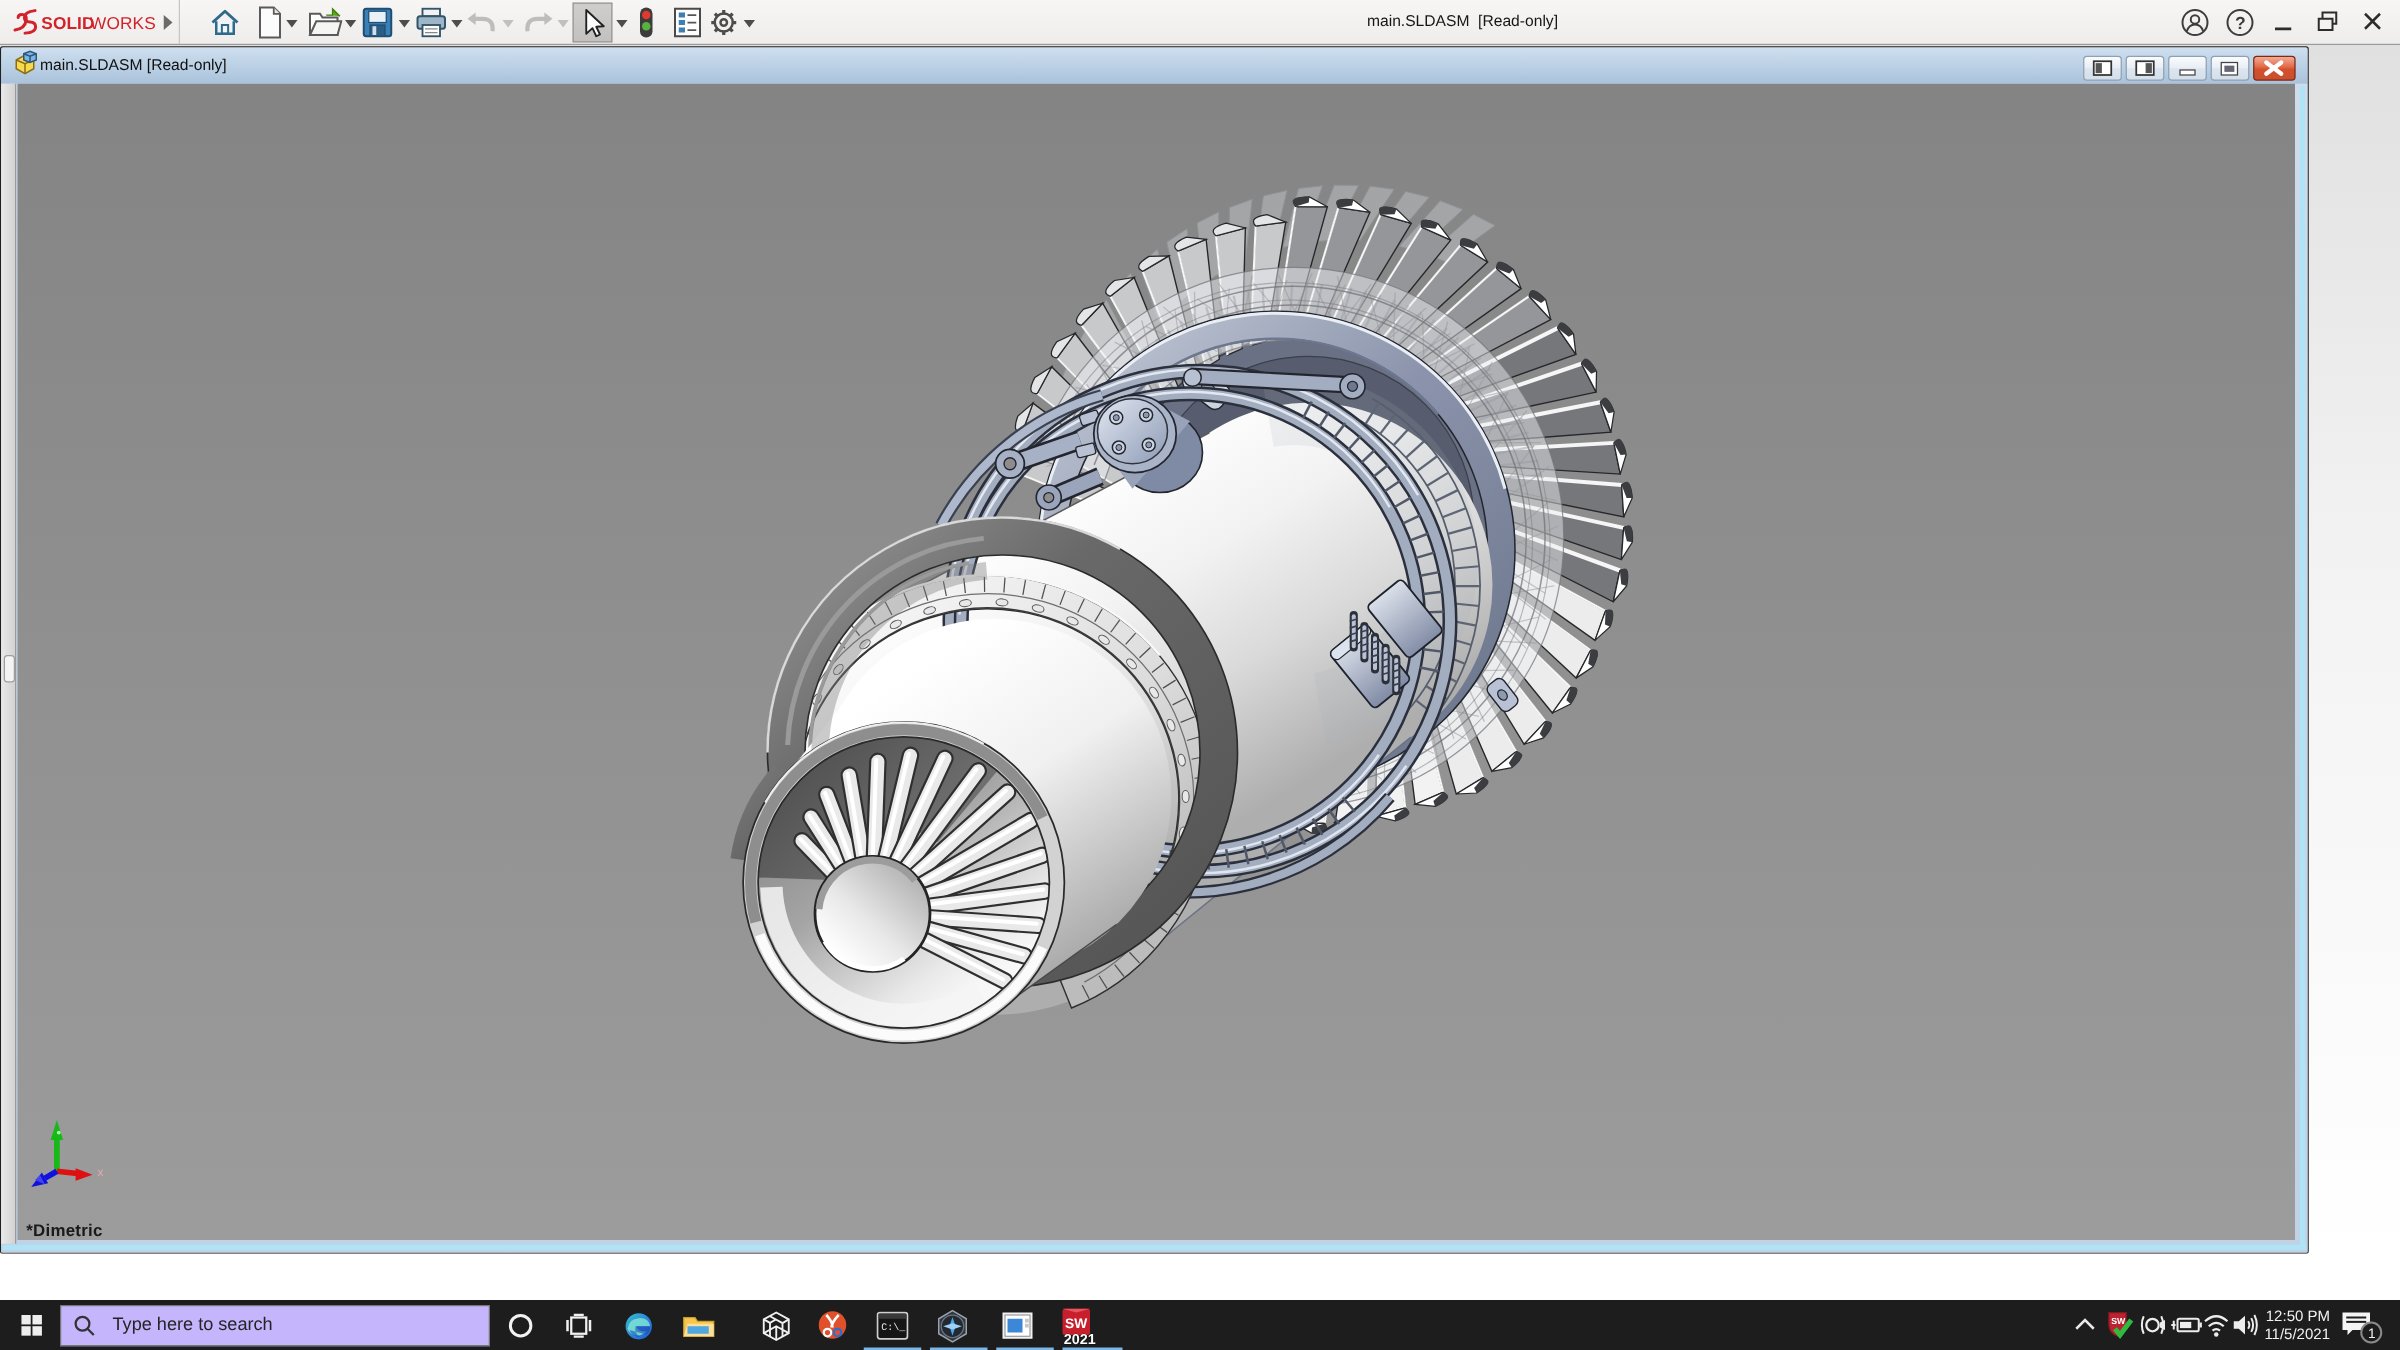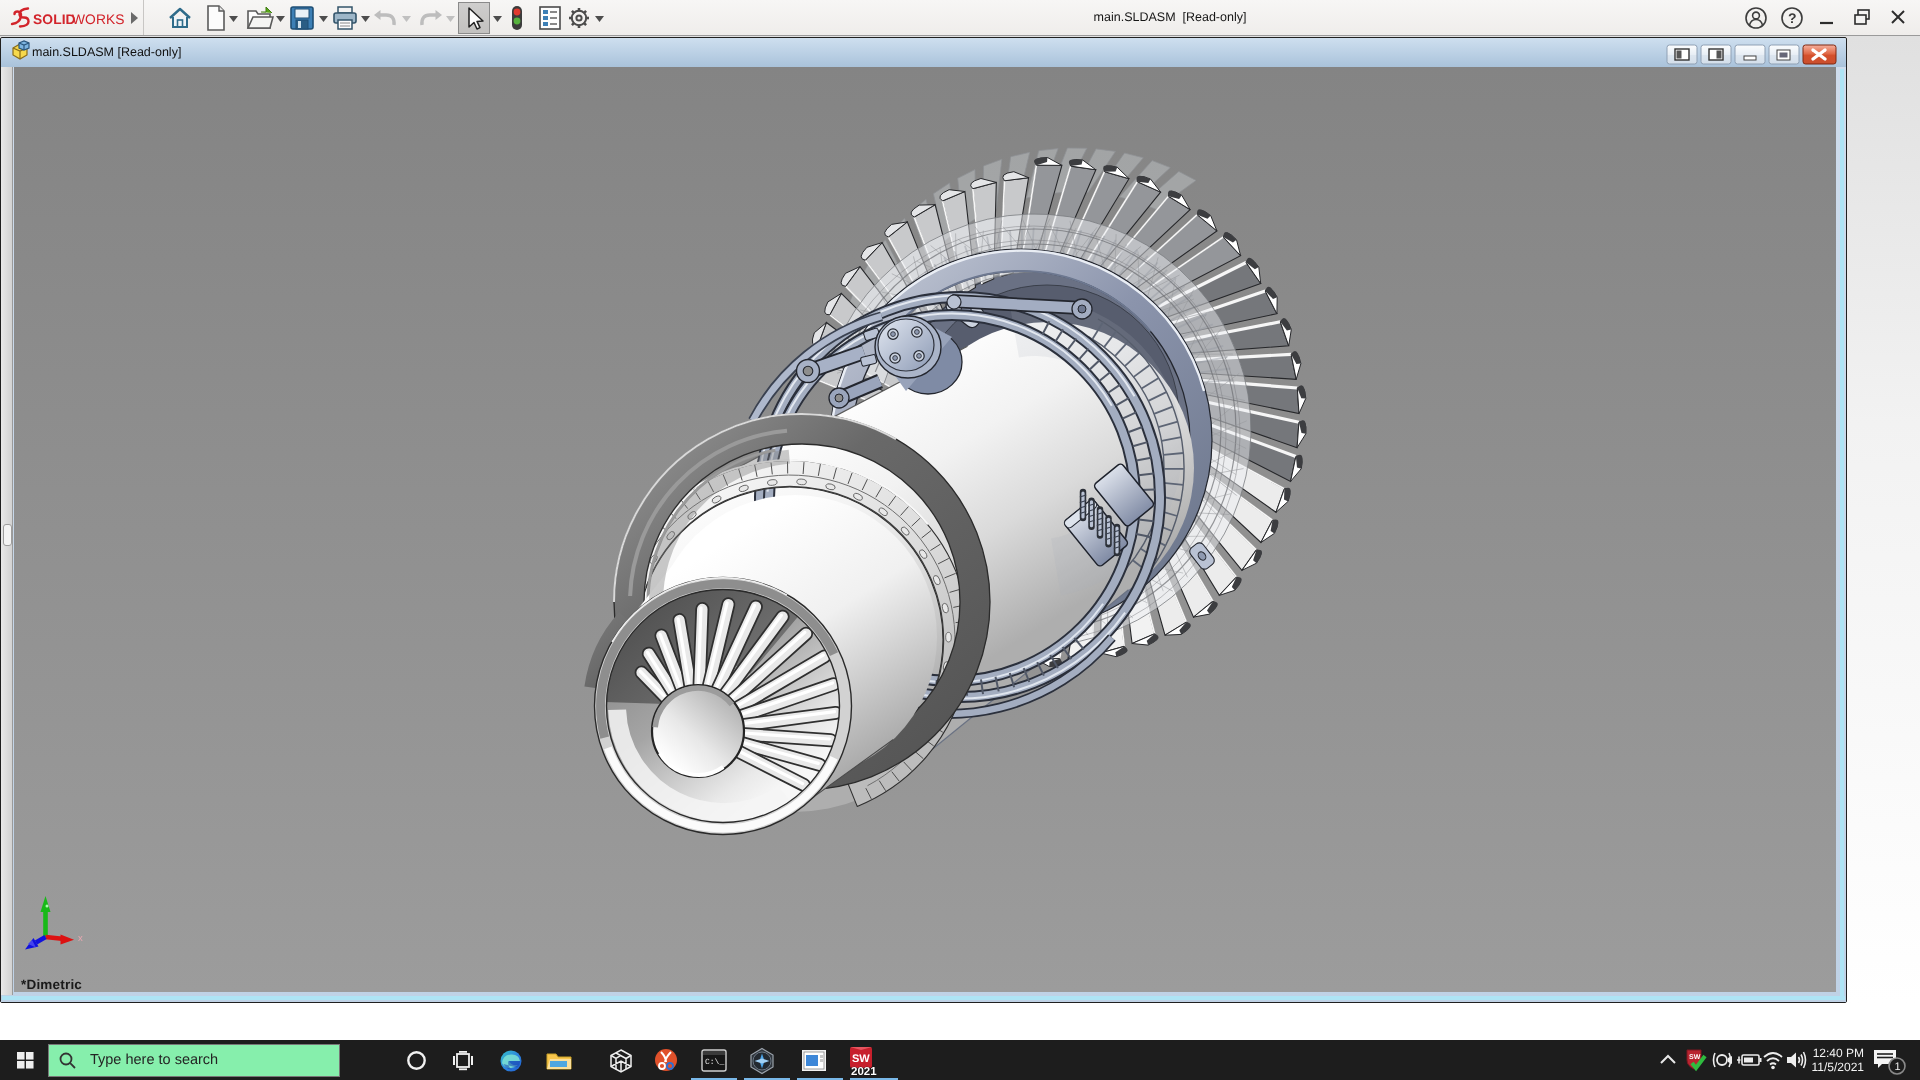--- a/index.html
+++ b/index.html
@@ -12,21 +12,21 @@
 #dwtitle { position:absolute; left:1px; top:1px; width:1845px; height:29px; background:linear-gradient(#cedfef,#b8cee3 60%,#a9c2da); border-radius:2px 2px 0 0; }
 #dwtitle .txt { position:absolute; left:31px; top:7px; font-size:12.5px; color:#101010; }
 #dwbody { position:absolute; left:1px; top:30px; width:1845px; height:935px; background:linear-gradient(#cedcec,#bfd2e6); }
 #cyanb { position:absolute; left:2px; top:959px; width:1843px; height:4px; background:#aee4f5; }
 #cyanr { position:absolute; left:1840px; top:32px; width:4px; height:931px; background:#aee4f5; }
 #lstrip { position:absolute; left:1px; top:30px; width:12px; height:928px; background:linear-gradient(90deg,#e9e9e9,#d2d2d2); border-right:1px solid #9a9a9a; }
 #lhandle { position:absolute; left:3px; top:487px; width:9px; height:22px; background:#f4f4f4; border:1px solid #9e9e9e; border-radius:3px; }
 #viewport { position:absolute; left:14px; top:30px; width:1822px; height:925px; background:linear-gradient(#848484,#9c9c9c); overflow:hidden; }
 #statusband { position:absolute; left:0; top:1003px; width:1920px; height:37px; background:#ffffff; }
 #taskbar { position:absolute; left:0; top:1040px; width:1920px; height:40px; background:#1d1d1d; }
-#searchbox { position:absolute; left:48px; top:1044px; width:292px; height:33px; background:#86efac; border:1px solid #777; }
+#searchbox { position:absolute; left:48px; top:1044px; width:344px; height:33px; background:#c4b5fd; border:1px solid #777; }
 #searchbox span { position:absolute; left:41px; top:7px; font-size:14.5px; color:#242424; }
 .tray-time { position:absolute; right:56px; top:1046px; width:80px; text-align:right; color:#f2f2f2; font-size:12px; line-height:14px; }
 svg { display:block; }
 .abs { position:absolute; }
 </style>
 </head>
 <body>
 
 <div id="topbar"></div>
 <svg class="abs" style="left:9px;top:5px" width="119" height="26" viewBox="0 0 119 26">
@@ -977,21 +977,21 @@
 </svg>
 <svg class="abs" style="left:1762px;top:1049px" width="22" height="22" viewBox="0 0 22 22">
   <path d="M 2 8 Q 11 0 20 8 M 5 12 Q 11 6.5 17 12 M 8 15.5 Q 11 13 14 15.5" fill="none" stroke="#ededed" stroke-width="1.8"></path>
   <circle cx="11" cy="18.5" r="1.8" fill="#ededed"></circle>
 </svg>
 <svg class="abs" style="left:1785px;top:1049px" width="24" height="22" viewBox="0 0 24 22">
   <polygon points="2,8 6,8 11,3.5 11,18.5 6,14 2,14" fill="#ededed"></polygon>
   <path d="M 13.5 8 Q 15.5 11 13.5 14 M 16 5.5 Q 19 11 16 16.5 M 18.5 3 Q 22.5 11 18.5 19" fill="none" stroke="#ededed" stroke-width="1.6"></path>
 </svg>
 <div class="tray-time">
-    <div>12:40 PM</div>
+    <div>12:50 PM</div>
     <div>11/5/2021</div>
   </div>
 <svg class="abs" style="left:1872px;top:1048px" width="36" height="28" viewBox="0 0 36 28">
   <path d="M 2 2 L 24 2 L 24 16 L 10 16 L 6 20 L 6 16 L 2 16 Z" fill="#f4f4f4"></path>
   <line x1="5" y1="6" x2="21" y2="6" stroke="#1d1d1d" stroke-width="1.6"></line>
   <line x1="5" y1="9.5" x2="21" y2="9.5" stroke="#1d1d1d" stroke-width="1.6"></line>
   <circle cx="25" cy="18" r="8" fill="#1d1d1d" stroke="#8a8a8a" stroke-width="1.6"></circle>
   <text x="22.4" y="22" font-size="11" fill="#f2f2f2">1</text>
 </svg>
 

